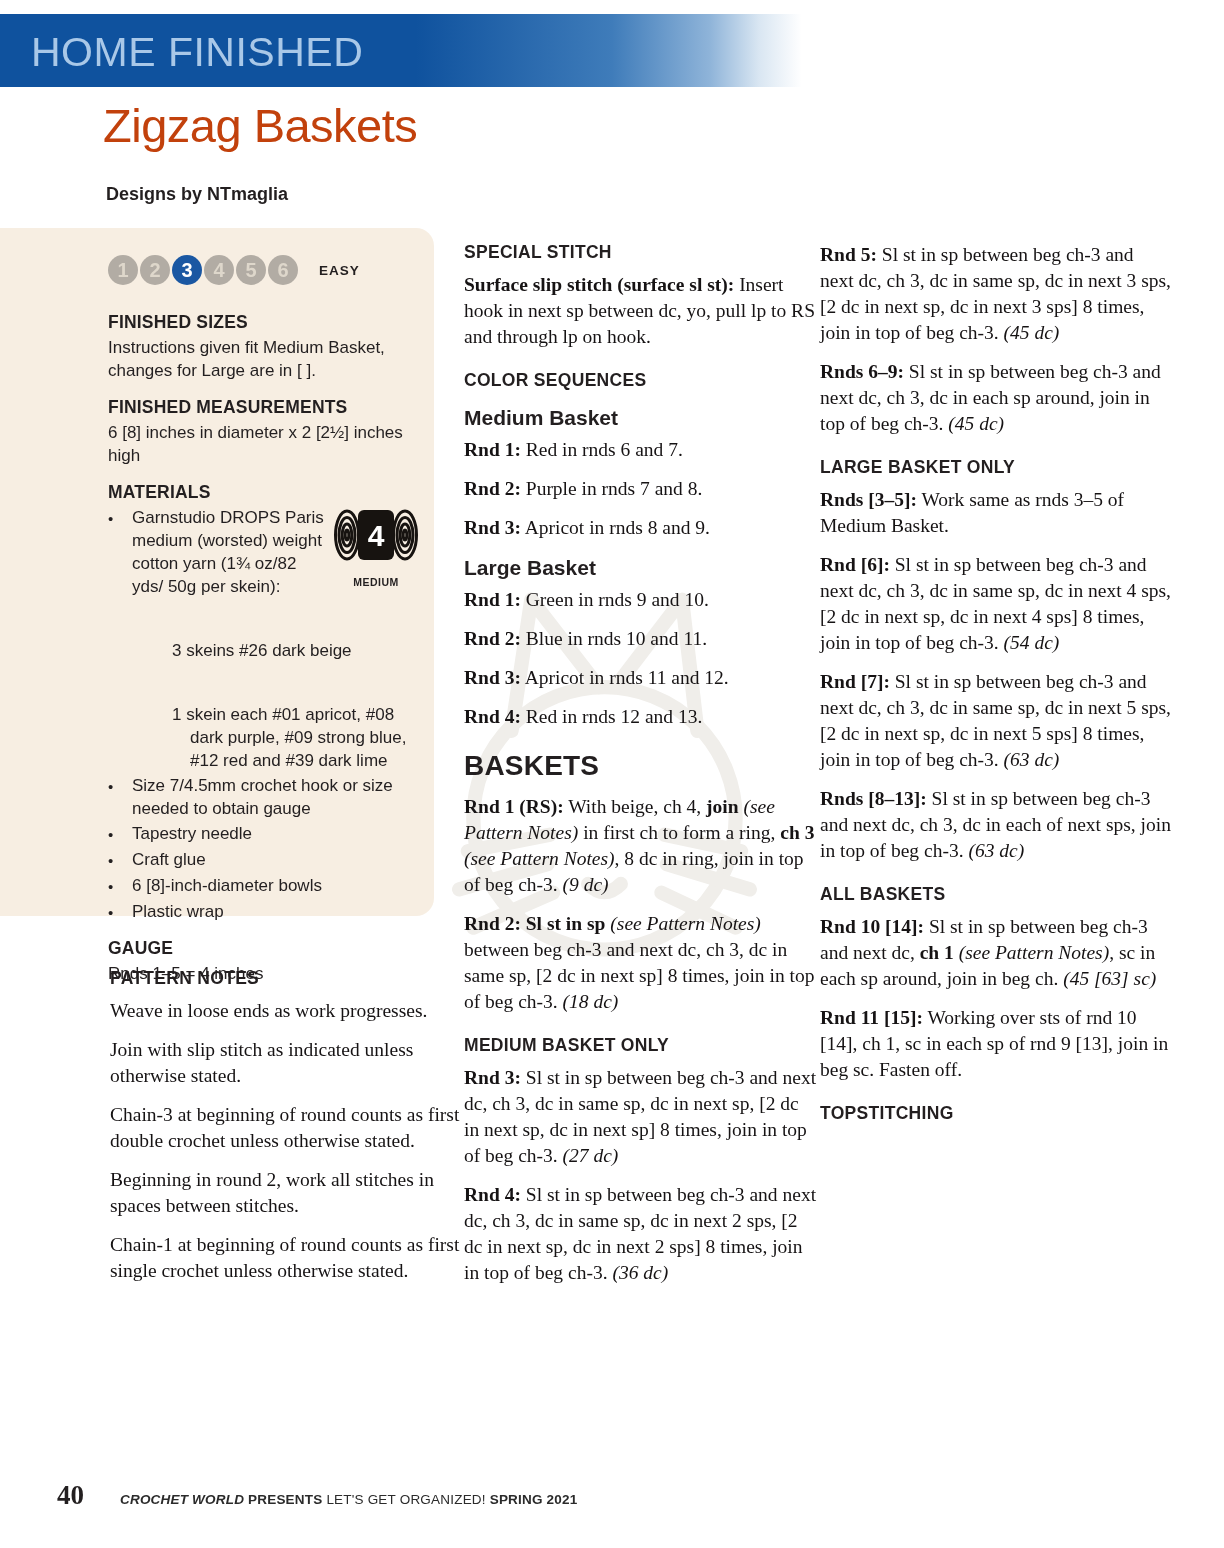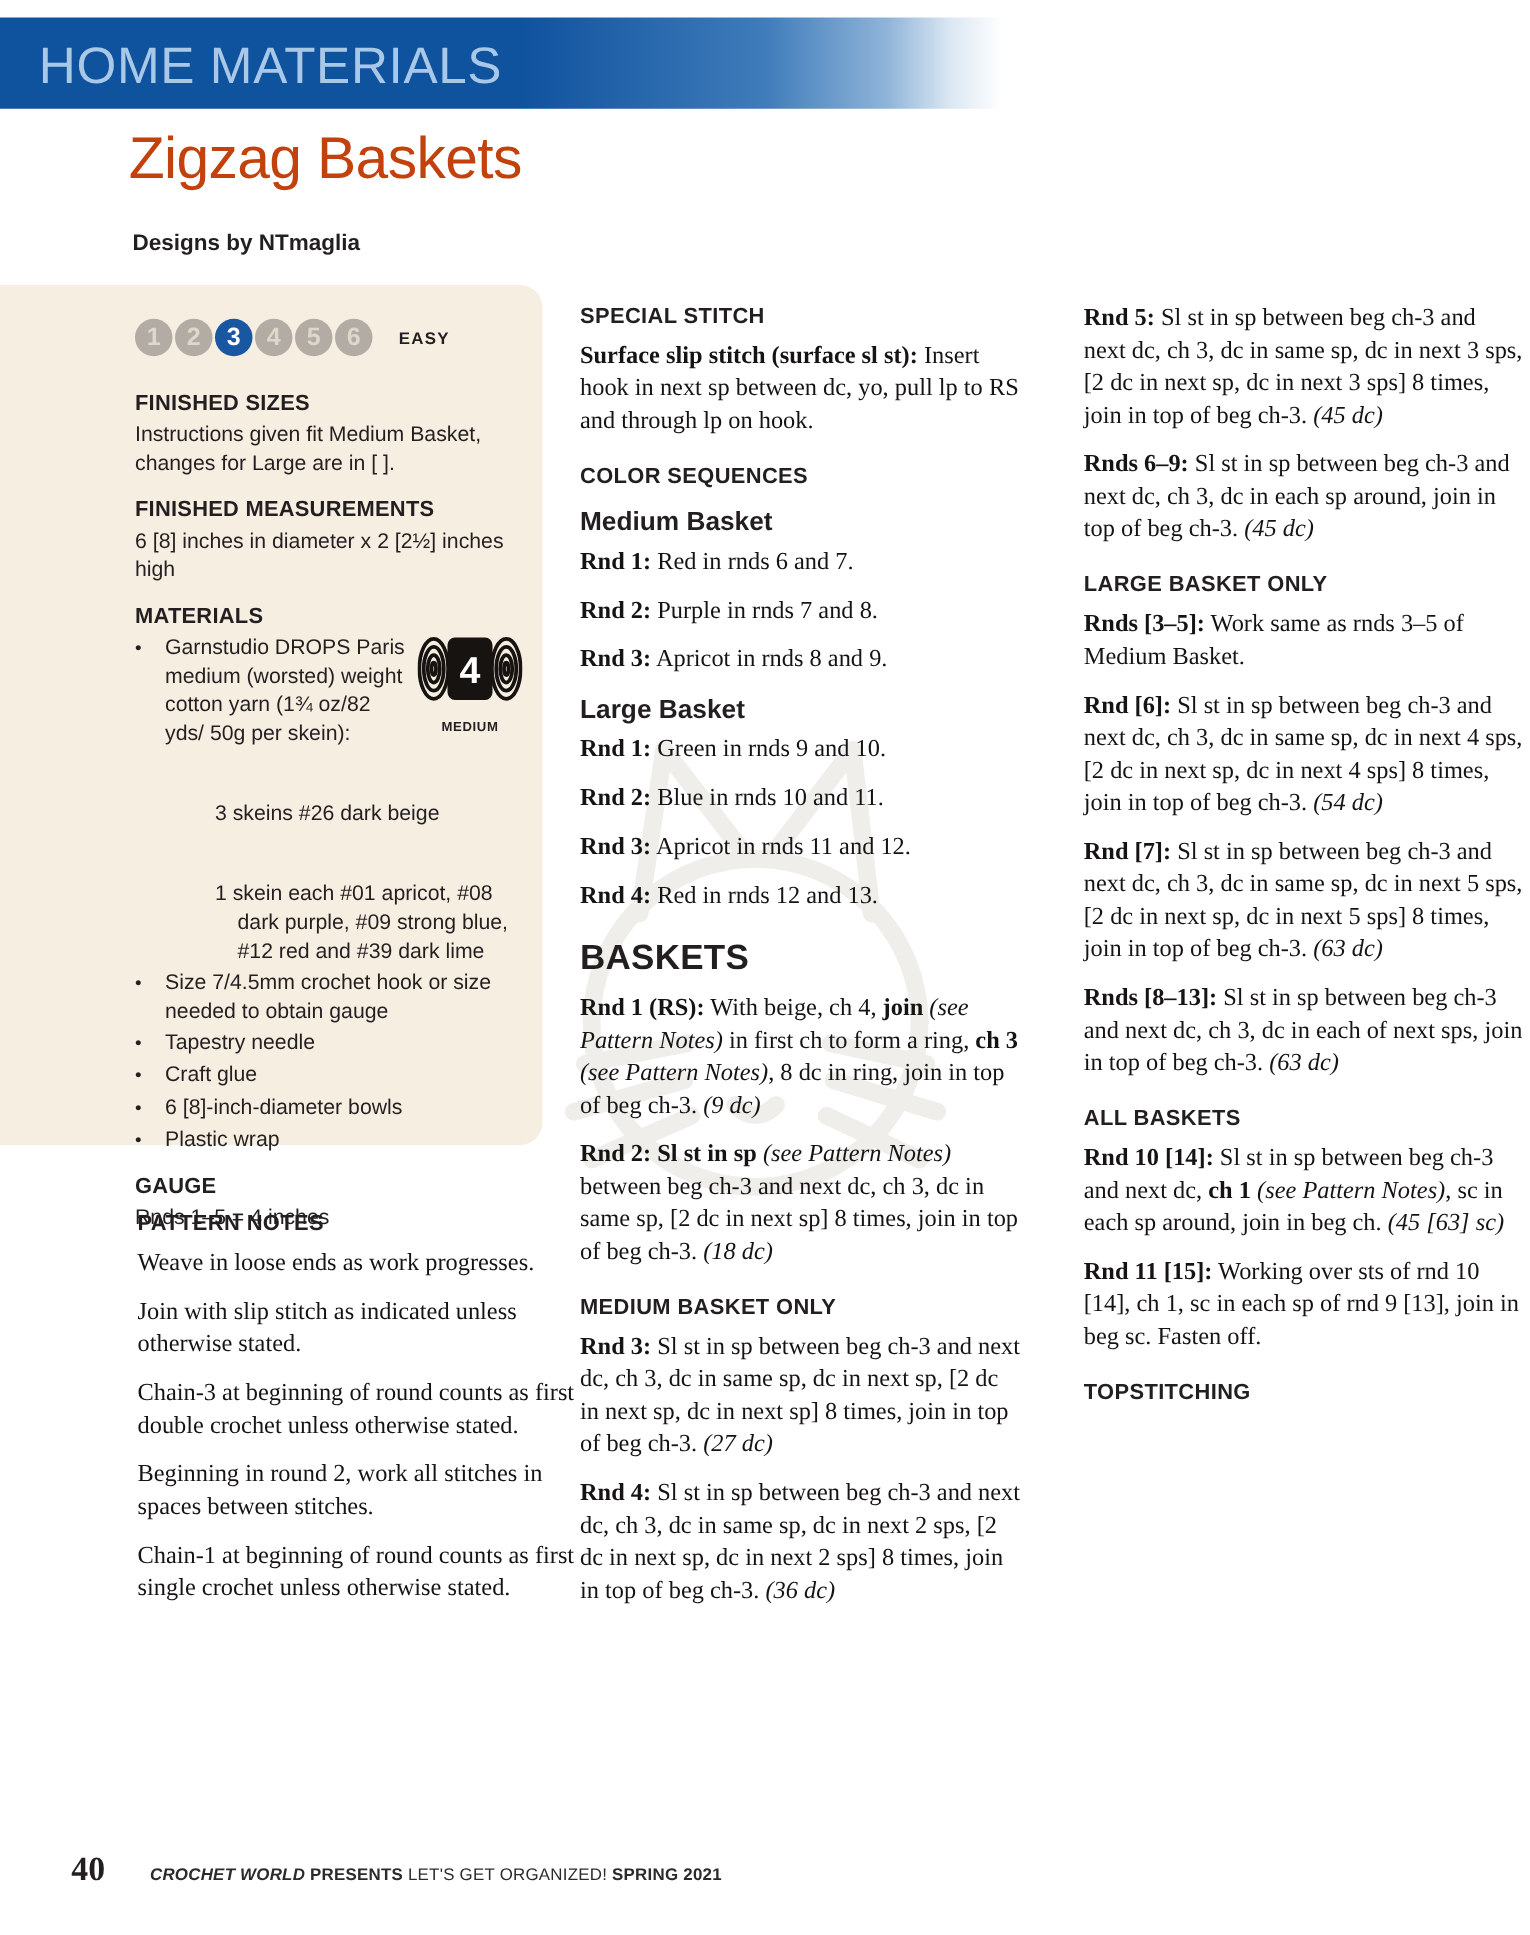--- a/index.html
+++ b/index.html
@@ -49,21 +49,21 @@
   .yarn-label { display:block; font-size:10.5px; font-weight:bold; letter-spacing:0.5px; margin-top:1px; }
   .gauge-wrap { margin-top:14px; }
 
   
   .pattern-notes { position:absolute; left:110px; top:948px; width:350px; }
   .pattern-notes .heading { }
 
   
   .col { position:absolute; top:242px; z-index:1; }
   .col-mid { left:464px; width:354px; }
-  .col-right { left:867px; width:352px; }
+  .col-right { left:820px; width:352px; }
 
   .heading { font-size:17.5px; font-weight:bold; letter-spacing:0.3px; margin:20px 0 9px 0; }
   .col .heading:first-child, .col .para:first-child { margin-top:0; }
   .heading-xl { font-size:28px; font-weight:bold; letter-spacing:0.2px; margin:20px 0 12px 0; }
   .subheading { font-size:21px; font-weight:bold; margin:15px 0 7px 0; }
 
   .para, .note-para {
     font-family:"Liberation Serif", serif;
     font-size:19.5px; line-height:26px; margin-bottom:13px; color:#161314;
   }
@@ -79,21 +79,21 @@
   .footer-text { font-size:13.5px; color:#2b2b2b; letter-spacing:0.2px; }
   .footer-text .run.b { font-weight:bold; }
   .footer-text .run.bi { font-weight:bold; font-style:italic; }
 </style>
 </head>
 <body>
 
 <div class="page">
 
   <header class="topbar">
-    <span class="hdr-label">HOME MATERIALS</span>
+    <span class="hdr-label">HOME FINISHED</span>
   </header>
 
   <h1 class="article-title">Zigzag Baskets</h1>
   <p class="byline">Designs by NTmaglia</p>
 
   <svg class="watermark" width="330" height="470" viewBox="0 0 300 430">
     <g fill="none" stroke="#f0eeea" stroke-width="13" stroke-linecap="round" stroke-linejoin="round">
       <circle cx="155" cy="240" r="120"></circle>
       <path d="M70,160 L88,40 L150,120"></path>
       <path d="M240,160 L226,40 L165,120"></path>

